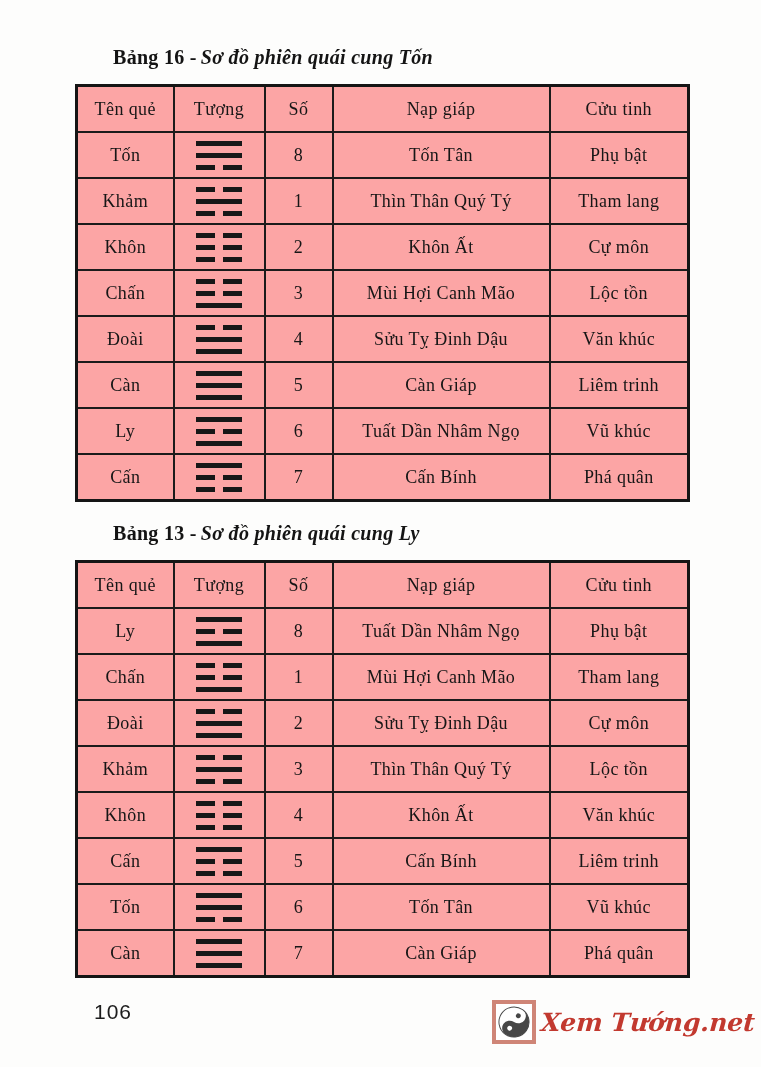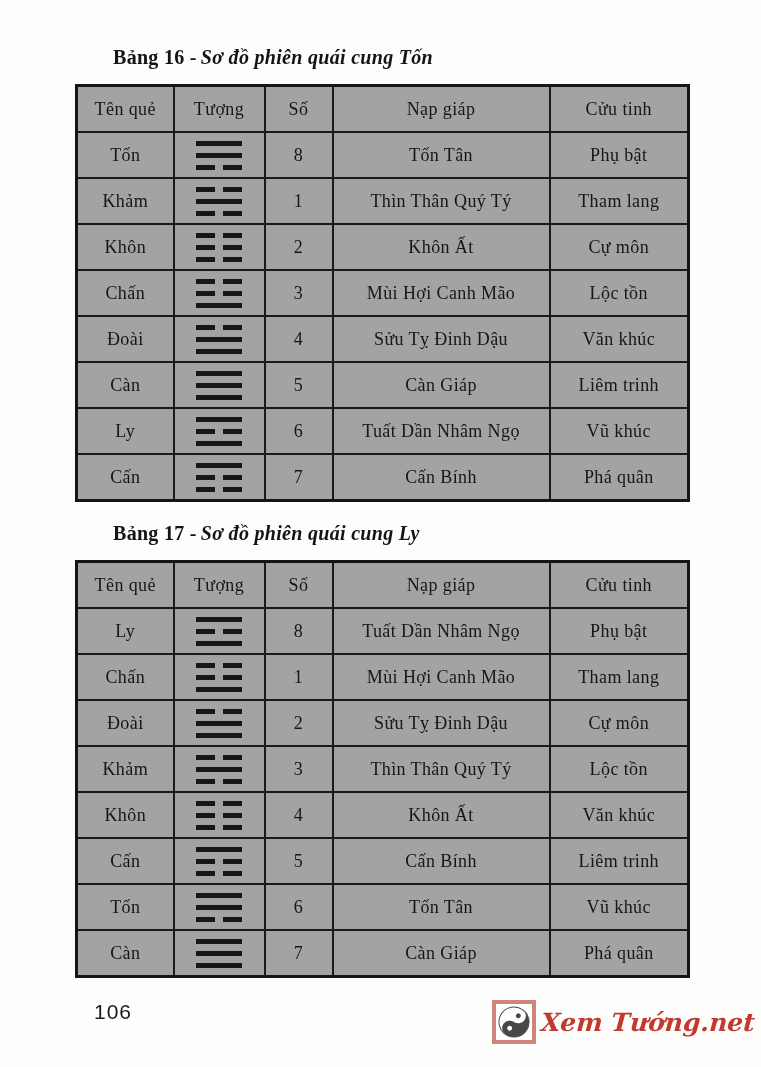--- a/index.html
+++ b/index.html
@@ -21,21 +21,21 @@
     letter-spacing: 0.3px;
     color: #141414;
   }
   .title-main { font-style: italic; margin-left: 4px; }
   table.qtable {
     border-collapse: collapse;
     table-layout: fixed;
     width: 612px;
     margin-left: 75px;
     border: 3px solid #151515;
-    background: #a3a3a3;
+    background: #fca5a5;
   }
   .qtable th, .qtable td {
     border: 2px solid #1b1b1b;
     height: 44px;
     text-align: center;
     vertical-align: middle;
     padding: 0 2px;
     font-size: 18px;
     font-weight: normal;
     letter-spacing: 0.4px;
@@ -239,21 +239,21 @@
                   </span>
                 </span></td>
               <td>7</td>
               <td>Cấn Bính</td>
               <td>Phá quân</td>
             </tr>
           </tbody>
         </table>
       </div>
       <div class="table-section">
-        <div class="tbl-title"><span class="title-prefix">Bảng 17 -</span><span class="title-main">Sơ đồ phiên quái cung Ly</span></div>
+        <div class="tbl-title"><span class="title-prefix">Bảng 13 -</span><span class="title-main">Sơ đồ phiên quái cung Ly</span></div>
         <table class="qtable">
           <colgroup>
             <col class="col-name">
             <col class="col-symbol">
             <col class="col-num">
             <col class="col-napgiap">
             <col class="col-cuutinh">
           </colgroup>
           <thead>
             <tr>

